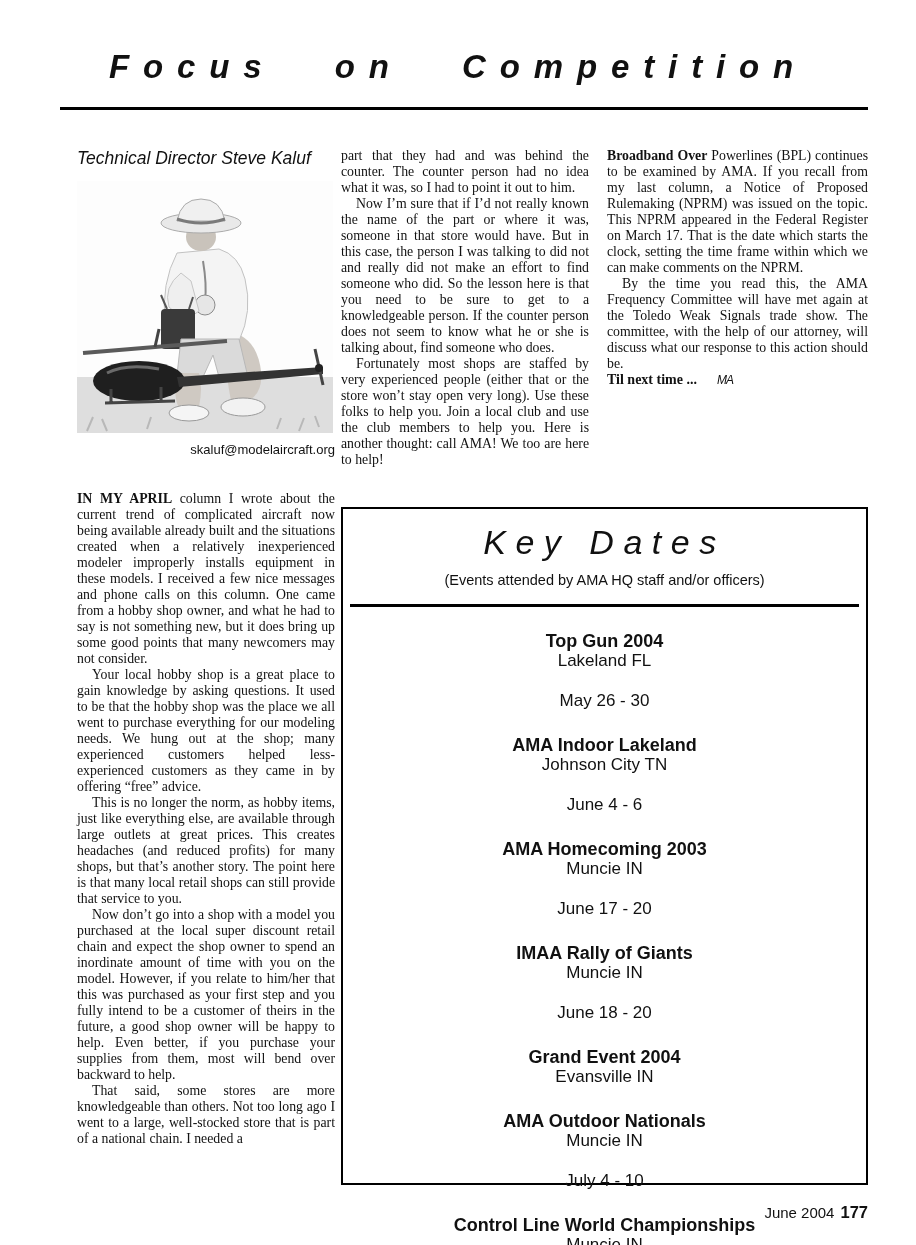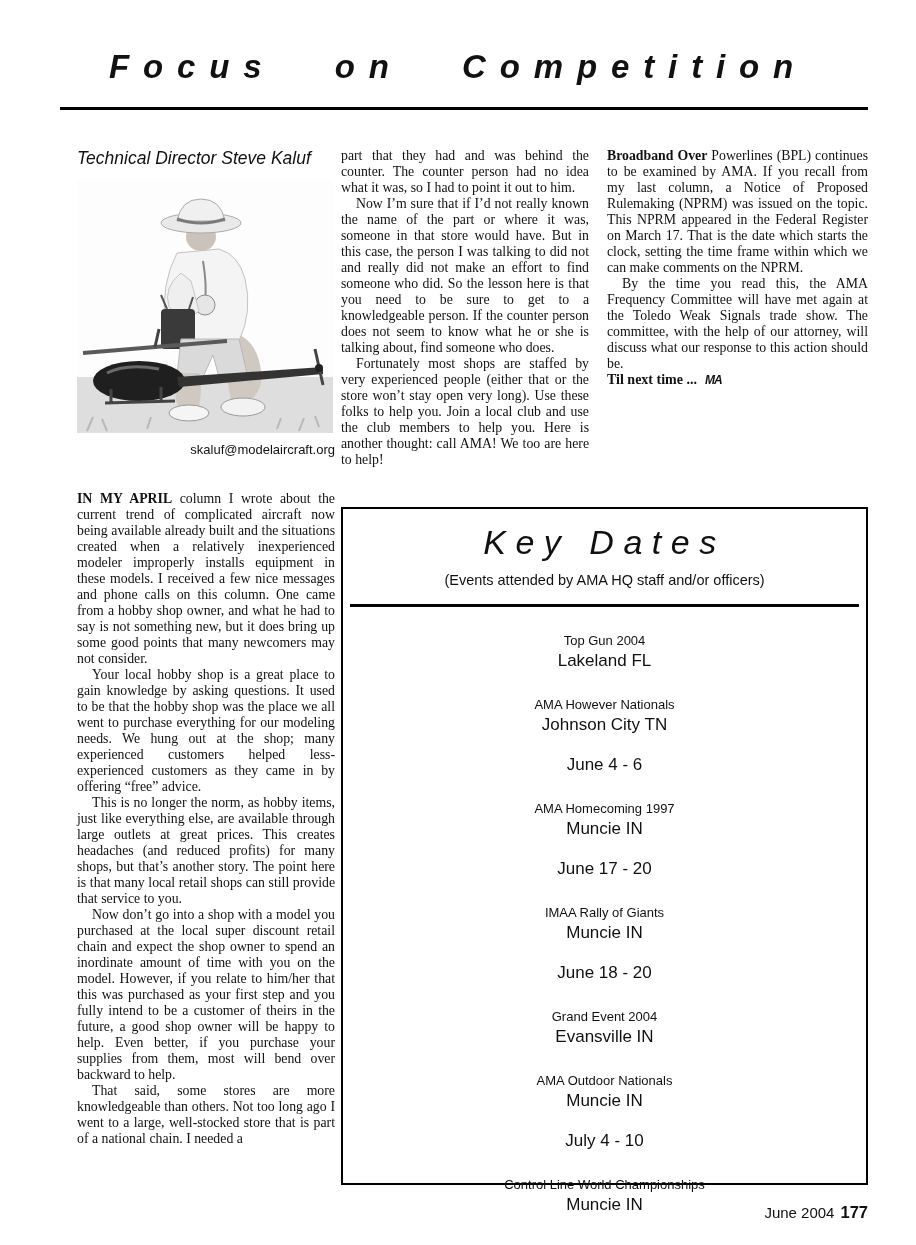--- a/index.html
+++ b/index.html
@@ -58,24 +58,24 @@
   p.para { margin: 0; }
   p.indent { text-indent: 15px; }
   .lead { font-weight: bold; }
   .signoff {
     font-weight: bold;
     margin-top: 16px;
     font-size: 14px;
   }
   .ma-logo {
     font-family: "Liberation Sans", sans-serif;
-    font-style: italic; font-weight: bold;
+    font-style: italic; font-weight: normal;
     font-size: 12px;
     letter-spacing: -1px;
-    margin-left: 8px;
+    margin-left: 20px;
   }
   .keydates {
     position: absolute; left: 341px; top: 507px;
     width: 527px; height: 678px;
     border: 2px solid #000;
     font-family: "Liberation Sans", sans-serif;
     text-align: center;
   }
   .kd-title {
     font-style: italic;
@@ -87,21 +87,21 @@
     font-size: 14.5px;
     margin-top: 10px;
   }
   .kd-rule {
     height: 3px; background: #000;
     margin: 16px 7px 0 7px;
   }
   .kd-list { margin-top: 22px; }
   .kd-event { margin-bottom: 20px; }
   .kd-dates, .kd-loc { font-size: 17px; line-height: 20px; }
-  .kd-name { font-size: 13px; line-height: 20px; font-weight: normal; margin-top: 24px; }
+  .kd-name { font-size: 18px; line-height: 20px; font-weight: bold; margin-top: 24px; }
   .footer {
     position: absolute; top: 1203px; right: 48px;
     font-family: "Liberation Sans", sans-serif;
     font-size: 15px;
   }
   .footer .pagenum { font-weight: bold; font-size: 16.5px; margin-left: 6px; }
 </style>
 </head>
 <body>
 
@@ -176,26 +176,27 @@
 <div class="keydates">
   <div class="kd-title">Key Dates</div>
   <div class="kd-subtitle">(Events attended by AMA HQ staff and/or officers)</div>
   <div class="kd-rule"></div>
   <div class="kd-list">
     <div class="kd-event">
       <div class="kd-name">Top Gun 2004</div>
       <div class="kd-loc">Lakeland FL</div>
     </div>
     <div class="kd-event">
-      <div class="kd-name">AMA However Nationals</div>
+      <div class="kd-dates">May 26 - 30</div>
+      <div class="kd-name">AMA Indoor Lakeland</div>
       <div class="kd-loc">Johnson City TN</div>
     </div>
     <div class="kd-event">
       <div class="kd-dates">June 4 - 6</div>
-      <div class="kd-name">AMA Homecoming 1997</div>
+      <div class="kd-name">AMA Homecoming 2003</div>
       <div class="kd-loc">Muncie IN</div>
     </div>
     <div class="kd-event">
       <div class="kd-dates">June 17 - 20</div>
       <div class="kd-name">IMAA Rally of Giants</div>
       <div class="kd-loc">Muncie IN</div>
     </div>
     <div class="kd-event">
       <div class="kd-dates">June 18 - 20</div>
       <div class="kd-name">Grand Event 2004</div>

